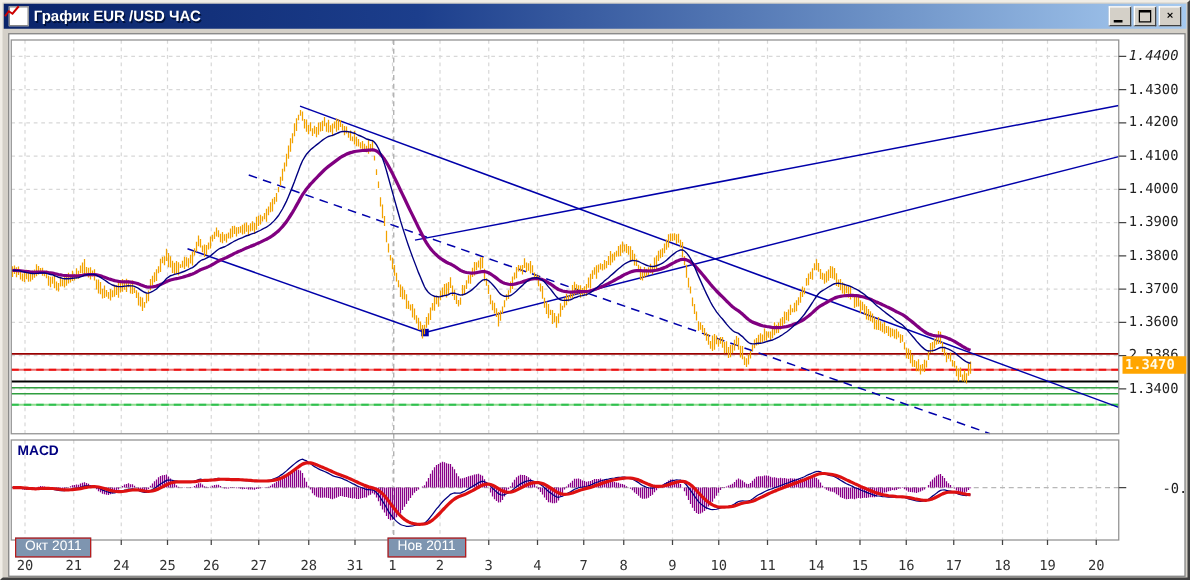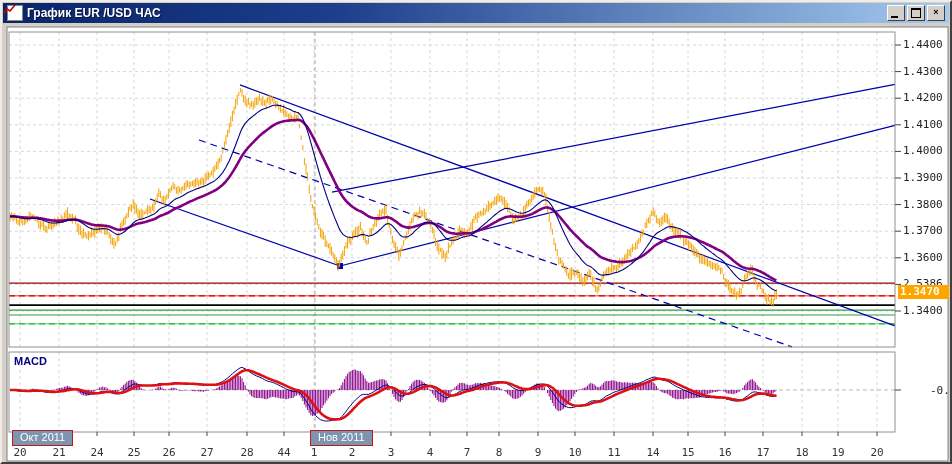--- a/index.html
+++ b/index.html
@@ -154,42 +154,42 @@
       <line x1="761" y1="430" x2="761" y2="434" stroke="#444"></line>
       <line x1="800" y1="430" x2="800" y2="434" stroke="#444"></line>
       <line x1="836" y1="430" x2="836" y2="434" stroke="#444"></line>
       <line x1="875" y1="430" x2="875" y2="434" stroke="#444"></line>
     </svg>
 
   <div class="labels">
     <div class="macdlabel">MACD</div>
     <div class="zerolabel">-0.00</div>
     <div id="ylabels">
-        <div class="plabel" style="top: 36px;">1.4400</div>
+        <div class="plabel" style="top: 36px; font-style: italic;">1.4400</div>
         <div class="plabel" style="top: 62.6px;">1.4300</div>
         <div class="plabel" style="top: 89.2px;">1.4200</div>
         <div class="plabel" style="top: 115.8px;">1.4100</div>
         <div class="plabel" style="top: 142.4px;">1.4000</div>
         <div class="plabel" style="top: 169px;">1.3900</div>
         <div class="plabel" style="top: 195.6px;">1.3800</div>
         <div class="plabel" style="top: 222.2px;">1.3700</div>
         <div class="plabel" style="top: 248.8px;">1.3600</div>
         <div class="plabel" style="top: 275.4px;">2.5386</div>
         <div class="plabel" style="top: 302px;">1.3400</div>
         <div class="pricebox" style="top: 283.38px; background: rgb(255, 165, 0);">1.3470</div>
       </div>
     <div id="xlabels">
         <div class="daylabel" style="left: 18px;">20</div>
         <div class="daylabel" style="left: 57px;">21</div>
         <div class="daylabel" style="left: 95px;">24</div>
         <div class="daylabel" style="left: 132px;">25</div>
         <div class="daylabel" style="left: 167px;">26</div>
         <div class="daylabel" style="left: 205px;">27</div>
         <div class="daylabel" style="left: 245px;">28</div>
-        <div class="daylabel" style="left: 282px;">44</div>
+        <div class="daylabel" style="left: 282px;">31</div>
         <div class="daylabel" style="left: 312px;">1</div>
         <div class="daylabel" style="left: 350px;">2</div>
         <div class="daylabel" style="left: 389px;">3</div>
         <div class="daylabel" style="left: 428px;">4</div>
         <div class="daylabel" style="left: 465px;">7</div>
         <div class="daylabel" style="left: 497px;">8</div>
         <div class="daylabel" style="left: 536px;">9</div>
         <div class="daylabel" style="left: 573px;">10</div>
         <div class="daylabel" style="left: 612px;">11</div>
         <div class="daylabel" style="left: 651px; text-align: right;">14</div>

